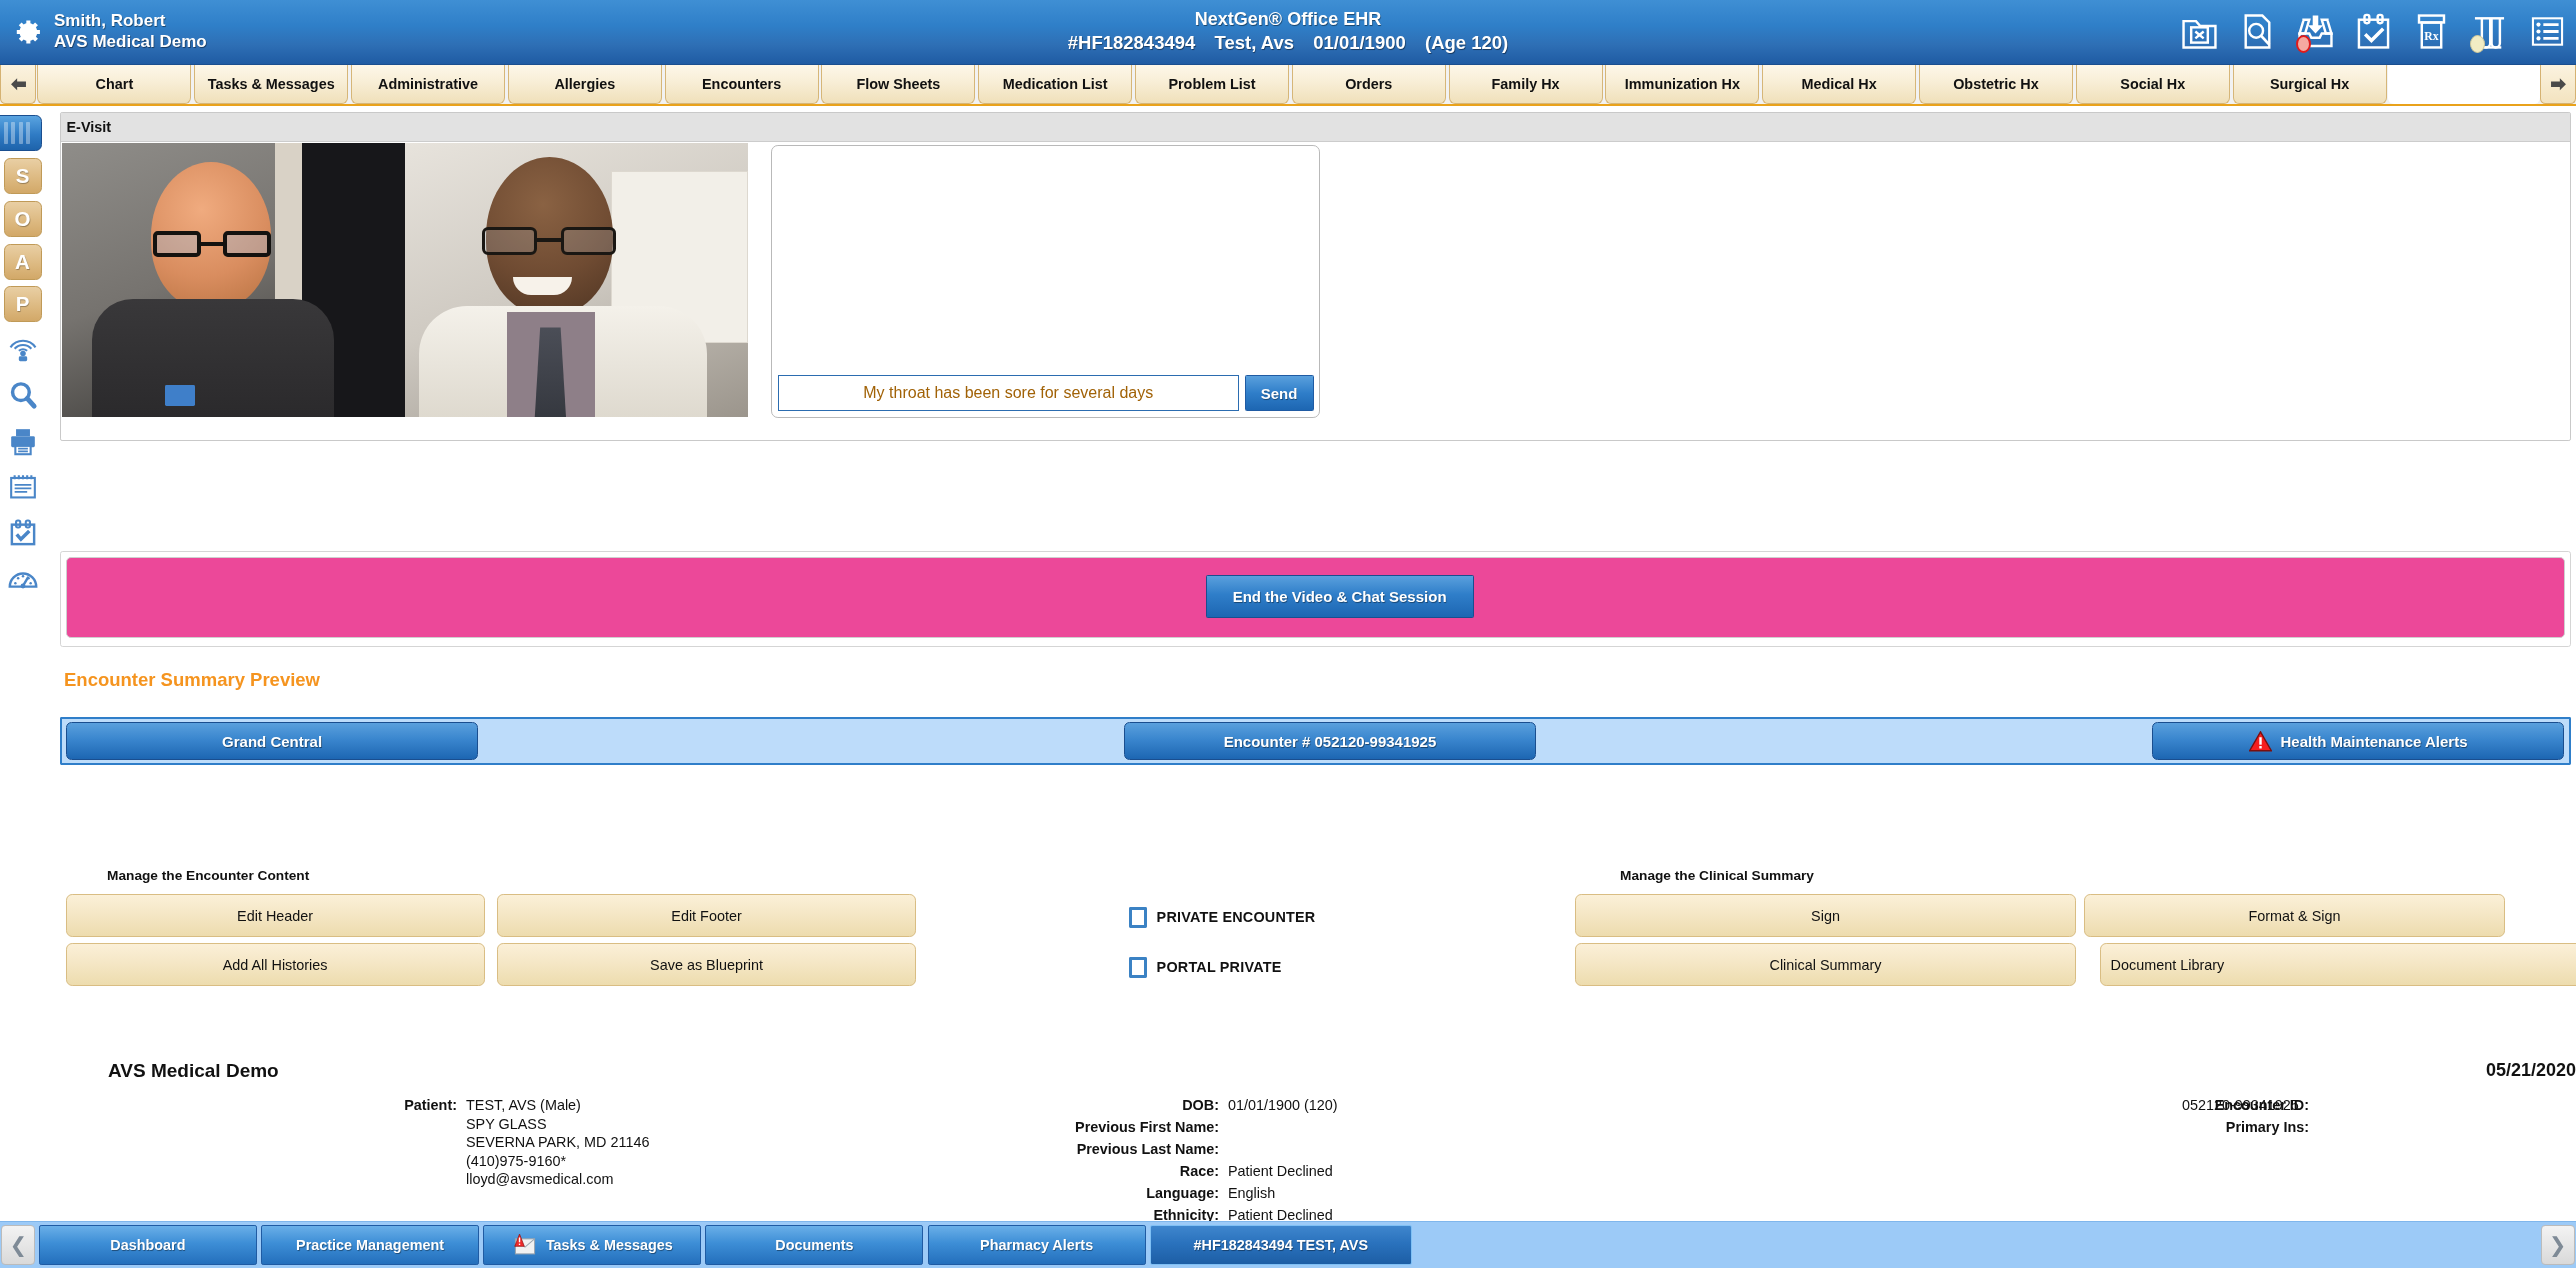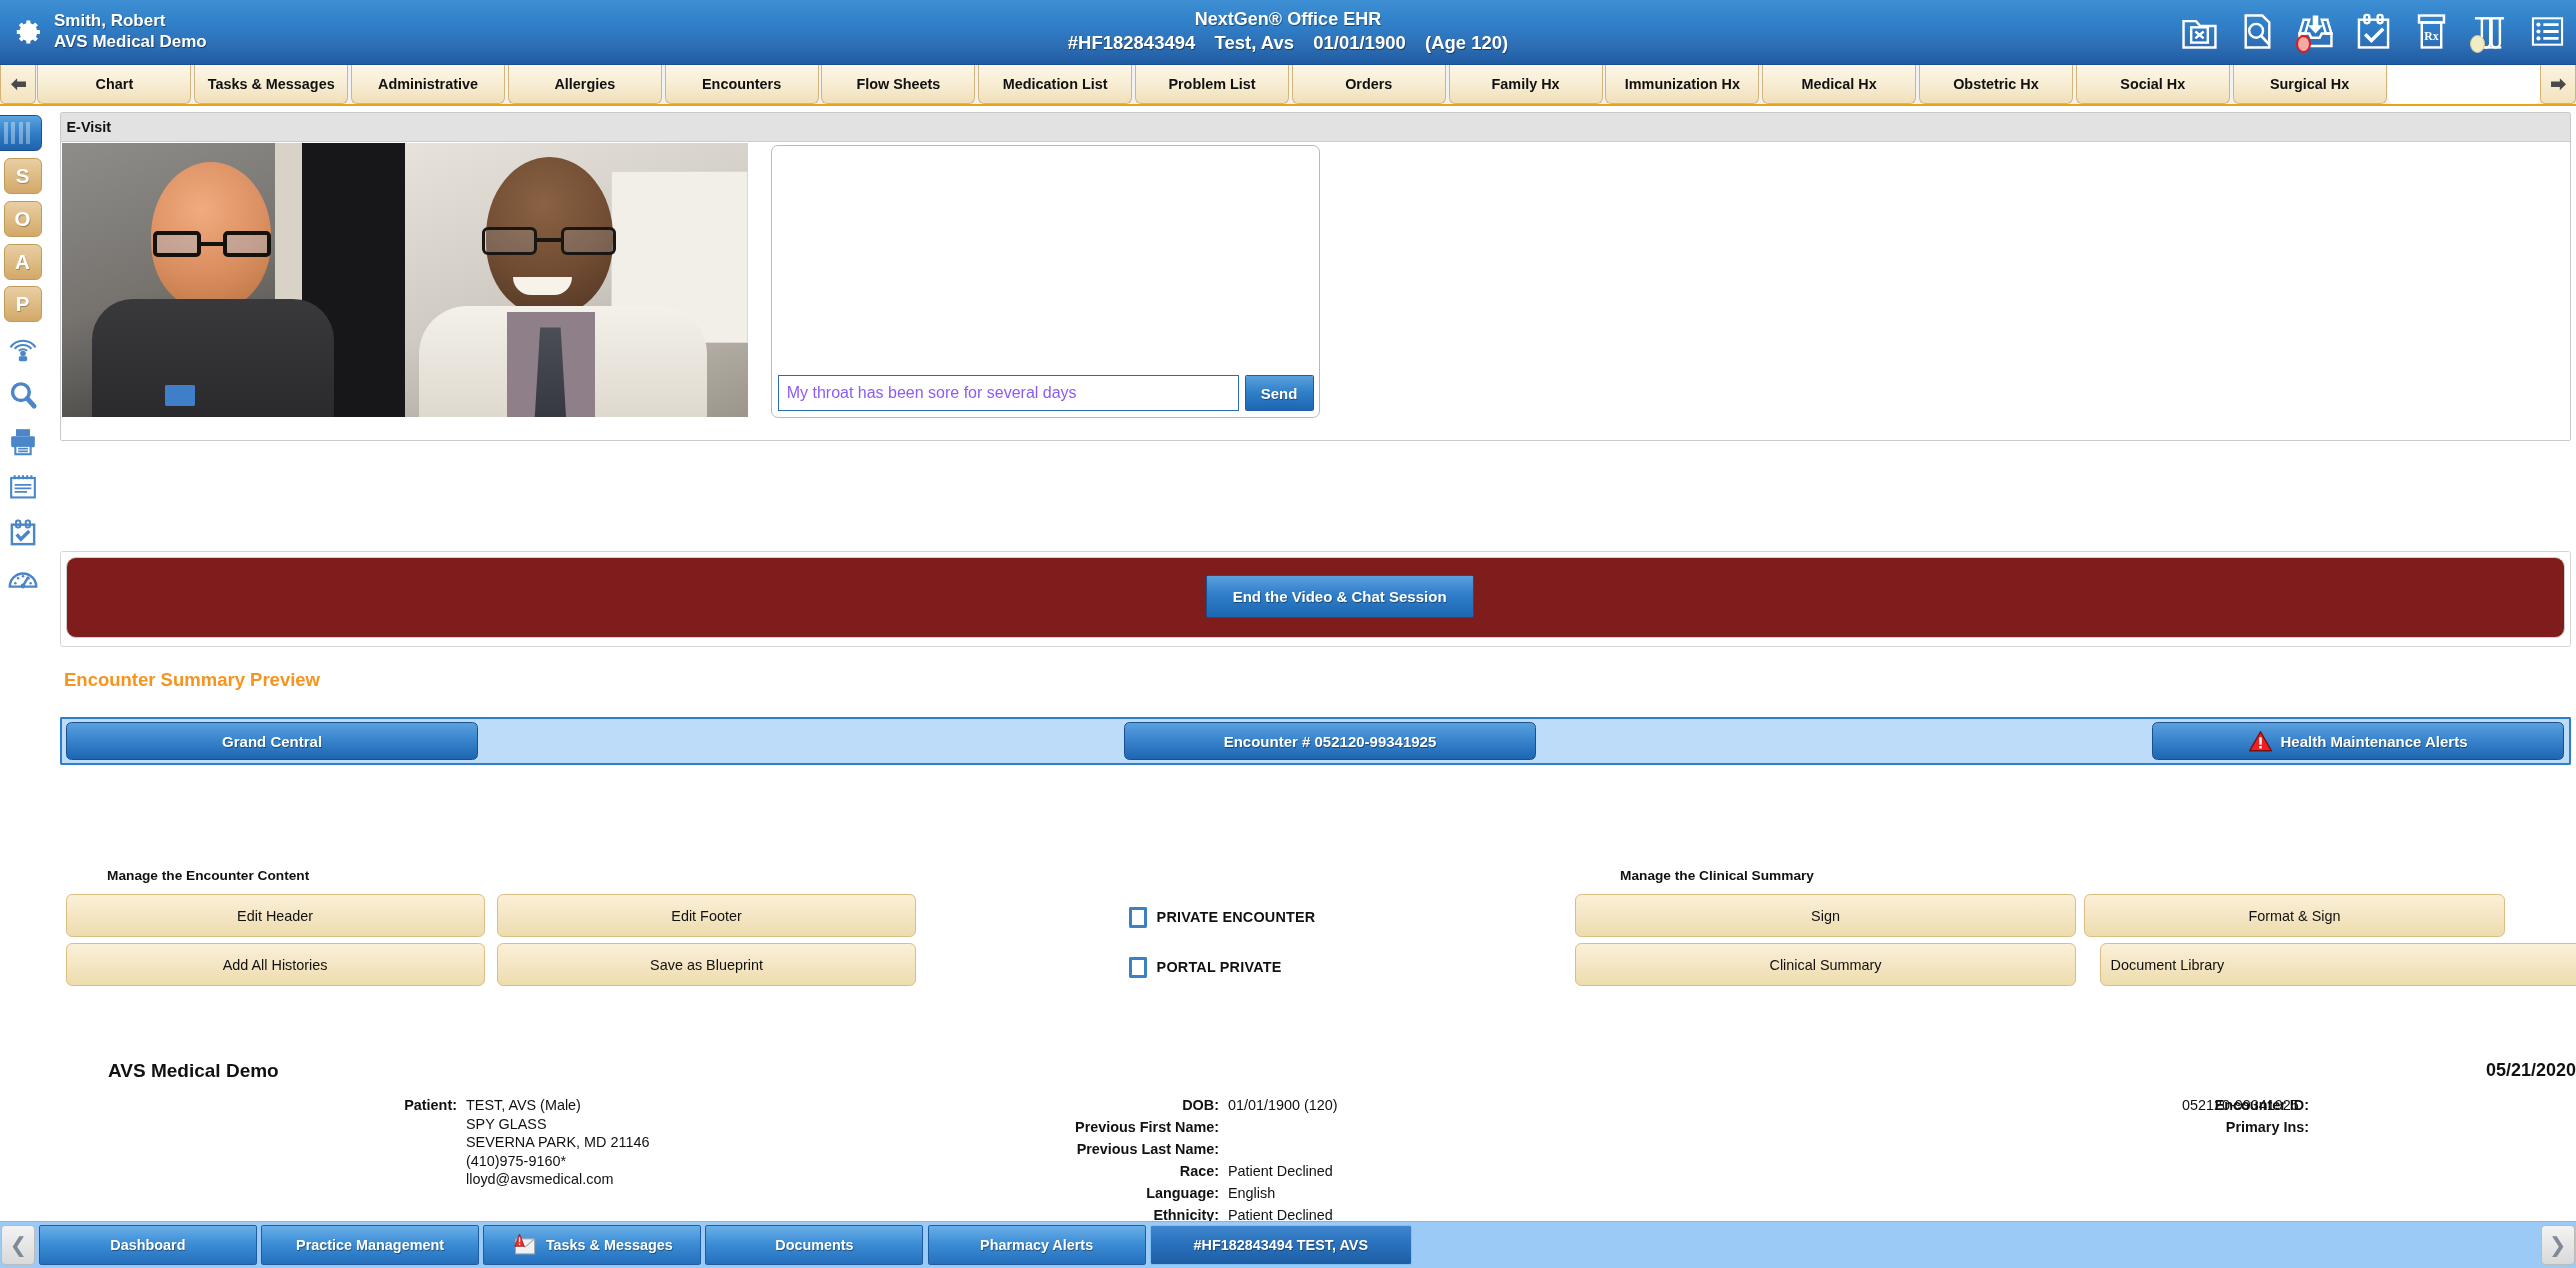--- a/index.html
+++ b/index.html
@@ -167,34 +167,35 @@
   .chatbox {
     position: absolute; left: 710px; top: 2.7px; width: 549px; height: 273px;
     border: 0.7px solid #b9b9b9; border-radius: 6.9px; background: #fff;
   }
   .chat-input-row {
     position: absolute; left: 5.5px; bottom: 5.5px; right: 5.5px;
     display: flex; align-items: stretch; gap: 5.5px;
   }
   .chat-input {
     flex: 1; height: 36px; border: 1.4px solid #2b6cb0; background: #fff;
-    font-size: 16px; color: #8b5cf6; padding: 0 8.2px; outline: none;
+    font-size: 16px; color: #a16207; padding: 0 8.2px; outline: none;
     font-family: "Liberation Sans", sans-serif;
+    text-align: center;
   }
   .send-btn {
     width: 69px; height: 36px; border: 0.7px solid #1f5ba3; border-radius: 1.4px;
     background: linear-gradient(to bottom, #5aa0dd 0%, #2f7ec9 50%, #1d66b2 100%);
     color: #fff; font-size: 15px; font-weight: bold; cursor: pointer;
     text-shadow: 0.7px 0.7px 0.7px rgba(0,0,0,.4);
     font-family: "Liberation Sans", sans-serif;
   }
 
   .endbar {
     position: absolute; left: 20.6px; top: 449px; right: 11px; height: 81px;
-    background: #7f1d1d; border: 0.7px solid #cfcfcf; border-radius: 10px;
+    background: #ec4899; border: 0.7px solid #cfcfcf; border-radius: 5px;
   }
   .end-btn {
     position: absolute; left: 1139px; top: 16.5px; width: 268px; height: 43px;
     background: linear-gradient(to bottom, #5aa0dd 0%, #2f7ec9 45%, #1d66b2 100%);
     border: 0.7px solid #1a4e8f; border-radius: 1.4px;
     color: #fff; font-size: 15px; font-weight: bold; cursor: pointer;
     display: flex; align-items: center; justify-content: center;
     text-shadow: 0.7px 0.7px 0.7px rgba(0,0,0,.4);
   }
   .endbar-outer {

